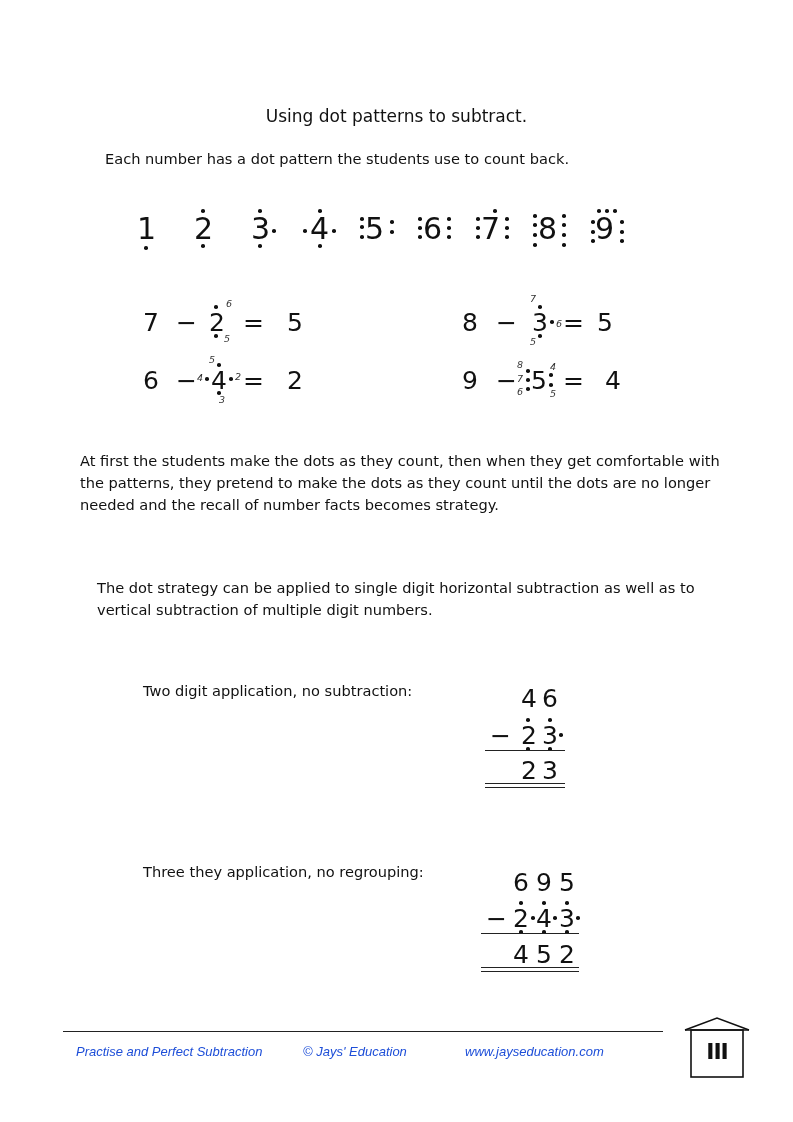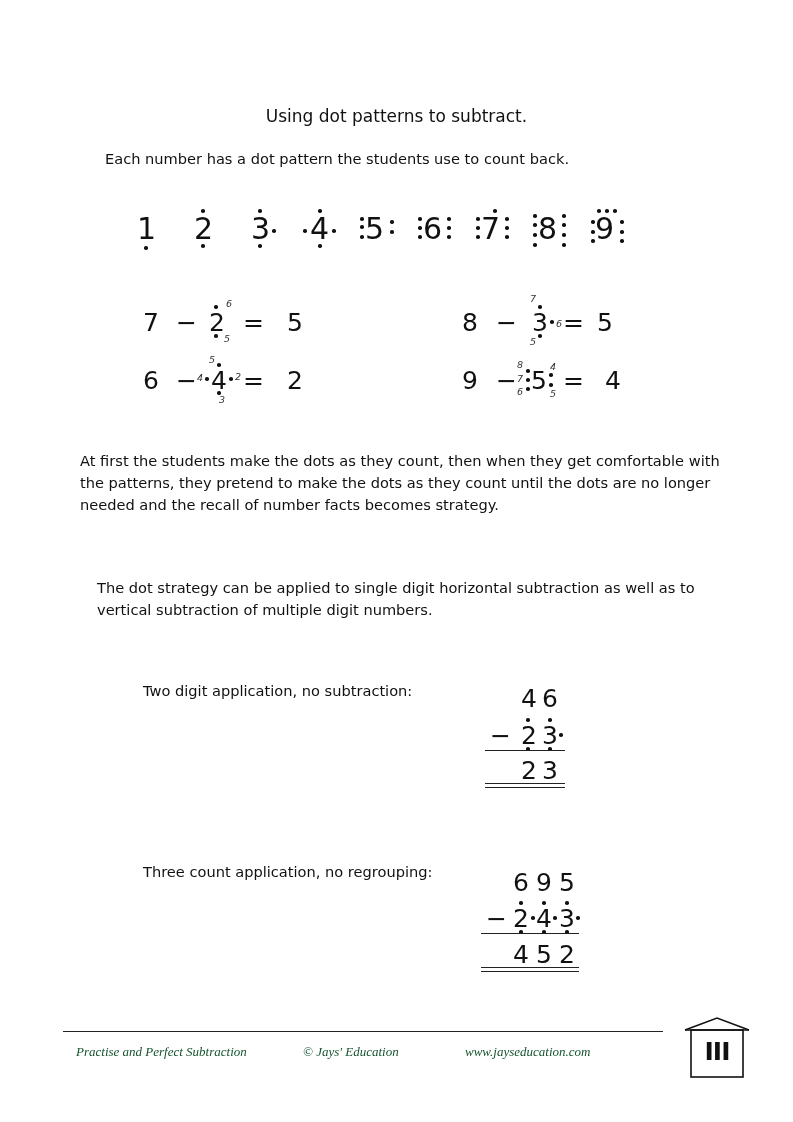--- a/index.html
+++ b/index.html
@@ -9,21 +9,21 @@
     .title { left: 0; width: 793px; top: 106px; text-align: center; font-size: 17px; }
     .title span { text-underline-offset: 3px; }
     .para { font-size: 14.6px; line-height: 22px; color: #111; }
     .big { font-size: 30px; line-height: 30px; }
     .eq { font-size: 25px; line-height: 25px; }
     .dot { position: absolute; width: 3.6px; height: 3.6px; border-radius: 50%; background: #111; }
     .tiny { position: absolute; font-size: 9.5px; font-style: italic; color: #333; line-height: 10px; }
     .digit { position: absolute; font-size: 25px; line-height: 25px; }
     .glyph { position: absolute; }
     .hline { position: absolute; height: 1.4px; background: #222; }
-    .footer-text { font-family: Liberation Serif, serif; font-style: italic; font-size: 13px; color: #14532d; }
+    .footer-text { font-family: Liberation Sans, sans-serif; font-style: italic; font-size: 13px; color: #1d4ed8; }
   </style>
 </head>
 <body>
 
 <div class="abs title">
   <span>Using dot patterns to subtract.</span>
 </div>
 
 <div class="abs para" style="left:105px; top:148px;">Each number has a dot pattern the students use to count back.</div>
 
@@ -169,21 +169,21 @@
   <div class="dot" style="left:548px; top:718px;"></div>
   <div class="dot" style="left:559px; top:733px;"></div>
   <div class="dot" style="left:548px; top:747px;"></div>
   <div class="hline" style="left:485px; top:750px; width:80px;"></div>
   <div class="digit" style="left:521px; top:758px;">2</div>
   <div class="digit" style="left:542px; top:758px;">3</div>
   <div class="hline" style="left:485px; top:783px; width:80px;"></div>
   <div class="hline" style="left:485px; top:787px; width:80px;"></div>
 </div>
 
-<div class="abs para" style="left:143px; top:861px;">Three count application, no regrouping:</div>
+<div class="abs para" style="left:143px; top:861px;">Three they application, no regrouping:</div>
 <div class="abs" style="left:0; top:0;">
   <div class="digit" style="left:513px; top:870px;">6</div>
   <div class="digit" style="left:536px; top:870px;">9</div>
   <div class="digit" style="left:559px; top:870px;">5</div>
   <div class="digit" style="left:486px; top:906px;">−</div>
   <div class="digit" style="left:513px; top:906px;">2</div>
   <div class="dot" style="left:519px; top:901px;"></div>
   <div class="dot" style="left:519px; top:930px;"></div>
   <div class="digit" style="left:536px; top:906px;">4</div>
   <div class="dot" style="left:542px; top:901px;"></div>
@@ -206,14 +206,14 @@
 <div class="abs footer-text" style="left:76px; top:1044px;">Practise and Perfect Subtraction</div>
 <div class="abs footer-text" style="left:303px; top:1044px;">© Jays' Education</div>
 <div class="abs footer-text" style="left:465px; top:1044px;">www.jayseducation.com</div>
 
 <div class="abs" style="left:684px; top:1016px; width:66px; height:64px;">
   <svg width="66" height="64" viewBox="0 0 66 64">
     <polyline points="1,14 33,2 65,14" fill="none" stroke="#111" stroke-width="1.6"></polyline>
     <line x1="1" y1="14" x2="65" y2="14" stroke="#111" stroke-width="1.6"></line>
     <rect x="7" y="14" width="52" height="47" fill="none" stroke="#111" stroke-width="1.6"></rect>
   </svg>
-  <div class="abs" style="left:0; top:24px; width:66px; text-align:center; font-size:25px; font-weight:bold; line-height:24px; letter-spacing:-1px;">III</div>
+  <div class="abs" style="left:0; top:24px; width:66px; text-align:center; font-size:22px; font-weight:bold; line-height:24px; letter-spacing:-1px;">III</div>
 </div>
 
 </body></html>

